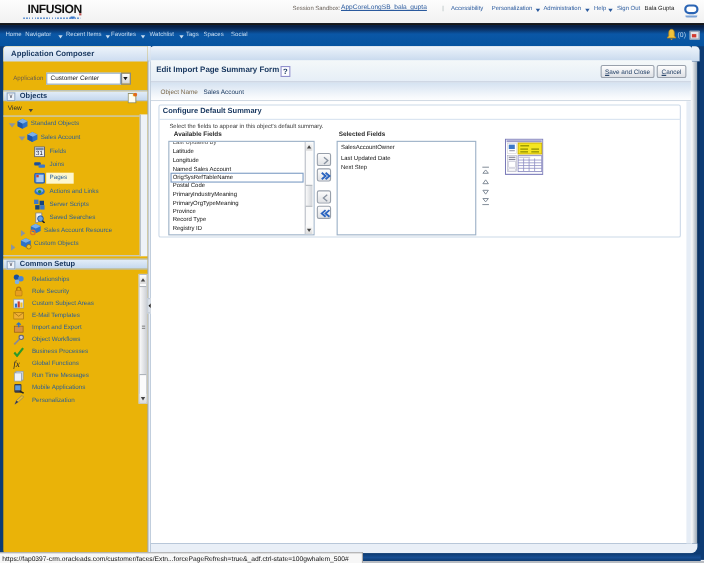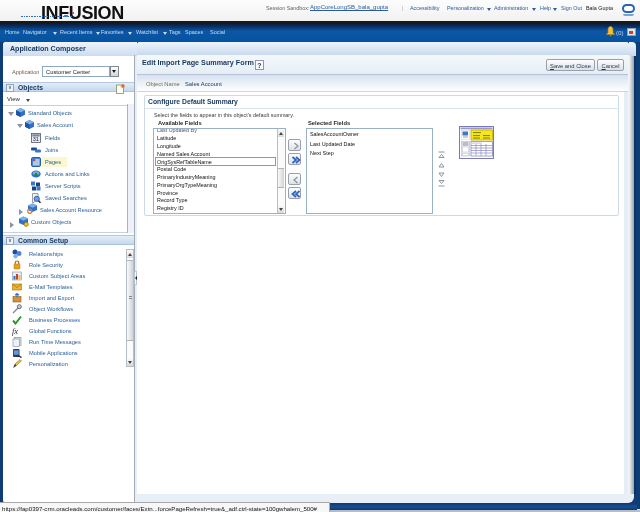--- a/index.html
+++ b/index.html
@@ -1,36 +1,36 @@
 <!DOCTYPE html>
 <html><head>
 <meta charset="utf-8">
 <style>
 * { margin:0; padding:0; box-sizing:border-box; }
 html,body { width:640px; height:512px; overflow:hidden; }
 body { font-family:"Liberation Sans", sans-serif; background:#0e3c74; position:relative; }
 .abs { position:absolute; }
 
 #topbar { left:0; top:0; width:640px; height:21px; background:linear-gradient(#fdfdfd,#f1f1f1); }
-#logo { left:25px; top:2.5px; font-size:18px; font-weight:900; color:#101010; letter-spacing:-0.4px;margin-left:16px; }
+#logo { left:25px; top:2.5px; font-size:11px; font-weight:900; color:#101010; letter-spacing:-0.4px; }
 #logounder { left:21px; top:15.5px; width:52px; height:1.5px; background:repeating-linear-gradient(90deg,#2d6fc2 0 1.5px,transparent 1.5px 2.6px); }
 #logodot { left:64px; top:15px; width:4px; height:2px; background:#3a78cc; border-radius:0.5px; }
 .tl { position:absolute; top:5px; font-size:5.4px; color:#2a5a9e; white-space:nowrap; }
 #avatar { left:622px; top:4px; width:13px; height:9px; border:2px solid #2a64b4; border-radius:4.5px; background:#fff; }
 
 #blackline { left:0; top:21px; width:640px; height:2px; background:#181818; }
 
 #navbar { left:0; top:23px; width:640px; height:19px; background:linear-gradient(#06193a 0%,#0a2f61 18%,#0b57a6 42%,#0553a0 100%); }
 #navbar .item { position:absolute; top:5.5px; font-size:5.5px; color:#c8dcf0; white-space:nowrap; }
 .ncar { position:absolute; top:9px; width:0; height:0; border-left:2.5px solid transparent; border-right:2.5px solid transparent; border-top:3px solid #c8dcf0; }
 #cnt0 { left:616px; top:6px; font-size:6.2px; color:#b8d2ec; position:absolute; }
 #gridico { left:627px; top:4.5px; width:9px; height:8px; background:#e4e6ea; border:1px solid #90a0b4; position:absolute; }
 #gridico div { position:absolute; left:1px; top:2px; width:4px; height:3px; background:#d23b30; }
 
-#lpanel { left:3px; top:42px; width:131px; height:461px; background:#ffffff; border-radius:3px 0 0 3px; }
+#lpanel { left:3px; top:42px; width:131px; height:461px; background:#eab308; border-radius:3px 0 0 3px; }
 #lp-title { position:absolute; left:0; top:0; width:131px; height:14px; background:linear-gradient(#eef4fb,#ccdcf0); border-radius:3px 0 0 0; }
 #lp-title span { position:absolute; left:7px; top:3px; font-size:7.1px; font-weight:bold; color:#17365e; }
 #applbl { position:absolute; left:9px; top:27px; font-size:5.6px; color:#6f6048; }
 #appbox { position:absolute; left:39px; top:24px; width:68px; height:11px; background:#fff; border:1px solid #8ea8c4; font-size:5.8px; color:#1a1a1a; padding:2px 0 0 3px; }
 #appbtn { position:absolute; left:107px; top:24px; width:9px; height:11px; background:linear-gradient(#fefefe,#d4d4d4); border:1px solid #808890; }
 #appbtn:after { content:""; position:absolute; left:1px; top:3px; border-left:2.5px solid transparent; border-right:2.5px solid transparent; border-top:3.5px solid #1a1a1a; }
 .sechdr { position:absolute; left:0; width:131px; height:10px; background:linear-gradient(#e3edf8,#c5d8ee); border-top:1px solid #b4c8e0; border-bottom:1px solid #aec3dc; }
 .sechdr .clps { position:absolute; left:3px; top:0.5px; width:8px; height:8px; border:1px solid #8fa6c0; background:#eef3fa; }
 .sechdr .clps:after { content:"\2228"; position:absolute; left:1px; top:-1px; font-size:5.5px; color:#445; }
 .sechdr .txt { position:absolute; left:15px; top:1px; font-size:6.8px; font-weight:bold; color:#17365e; }

